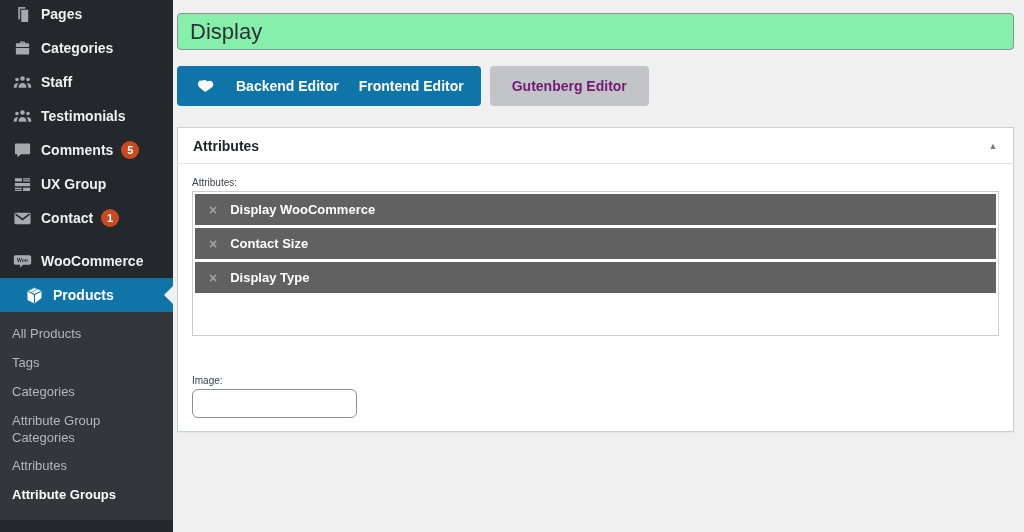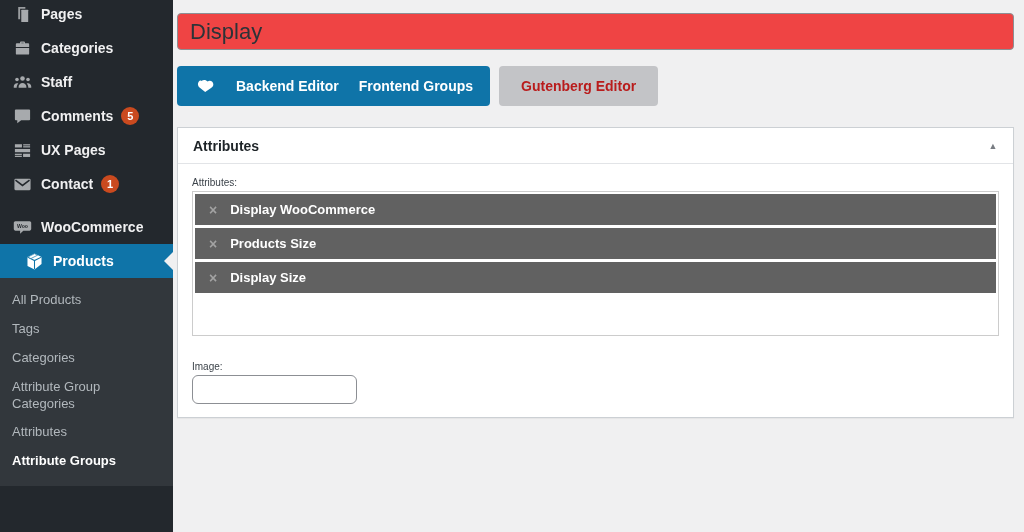--- a/index.html
+++ b/index.html
@@ -50,38 +50,38 @@
   }
   .smi.current { color:#fff; font-weight:700; }
 
   
   .content {
     position:absolute; left:155px; top:0; width:869px; height:532px;
     padding:13px 10px 0 22px;
   }
   .title-input {
     display:block; width:100%; height:37px;
-    border:1px solid #8c8f94; border-radius:4px; background:#ef4444;
+    border:1px solid #8c8f94; border-radius:4px; background:#86efac;
     font-family:inherit; font-size:22px; color:#2c3338;
     padding:2px 12px; outline:none;
   }
   .editor-buttons { margin-top:16px; display:flex; align-items:flex-start; gap:9px; }
   .vc-group {
     display:inline-flex; align-items:center; height:40px;
     background:#0f74a8; border-radius:4px; padding:0 17px; gap:20px;
   }
   .vc-logo { display:flex; align-items:center; }
   .vc-logo svg { width:22px; height:17px; display:block; }
   .vc-btn {
     background:none; border:none; padding:0; cursor:pointer;
     color:#fff; font-size:14px; font-weight:700; font-family:inherit;
   }
   .gutenberg-btn {
     height:40px; border:none; border-radius:4px; cursor:pointer;
-    background:#c3c4c7; color:#b91c1c;
+    background:#c3c4c7; color:#701a75;
     font-size:14px; font-weight:700; font-family:inherit; padding:0 22px;
   }
 
   
   .postbox {
     margin-top:21px; background:#fff;
     border:1px solid #ccd0d4; box-shadow:0 1px 1px rgba(0,0,0,.04);
   }
   .postbox-header {
     display:flex; align-items:center; justify-content:space-between;
@@ -100,21 +100,21 @@
   }
   .tag {
     height:31px; margin-bottom:3px; background:#616161;
     display:flex; align-items:center;
     color:#fff; font-size:13px; font-weight:700; cursor:default;
   }
   .tag-x {
     color:#a3a3a3; font-size:14px; font-weight:700;
     padding-left:14px; margin-right:13px; cursor:pointer; line-height:1;
   }
-  .image-row { margin-top:25px; }
+  .image-row { margin-top:39px; }
   .image-input {
     width:165px; height:29px; border:1px solid #8c8f94; border-radius:6px;
     background:#fff; font-family:inherit; font-size:13px; padding:0 9px; outline:none;
   }
 </style>
 </head>
 <body>
 
 <aside class="sidebar">
   <nav class="menu">
@@ -141,20 +141,33 @@
           <svg viewBox="0 0 20 20">
             <circle cx="10" cy="5.7" r="2.4" fill="currentColor"></circle>
             <path d="M5.9 14.7c0-2.3 1.8-4.1 4.1-4.1s4.1 1.8 4.1 4.1v.8H5.9v-.8z" fill="currentColor"></path>
             <circle cx="4.2" cy="6.9" r="1.9" fill="currentColor"></circle>
             <circle cx="15.8" cy="6.9" r="1.9" fill="currentColor"></circle>
             <path d="M.8 14.1c0-1.9 1.5-3.4 3.4-3.4.5 0 1 .1 1.4.3-1 1-1.7 2.4-1.7 3.9v.6H.8v-1.4z" fill="currentColor"></path>
             <path d="M15.8 10.7c1.9 0 3.4 1.5 3.4 3.4v1.4h-3.1v-.6c0-1.5-.7-2.9-1.7-3.9.4-.2.9-.3 1.4-.3z" fill="currentColor"></path>
           </svg>
         </span>
         <span class="mi-label">Staff</span>
+      </div>
+      <div class="mi">
+        <span class="mi-icon">
+          <svg viewBox="0 0 20 20">
+            <circle cx="10" cy="5.7" r="2.4" fill="currentColor"></circle>
+            <path d="M5.9 14.7c0-2.3 1.8-4.1 4.1-4.1s4.1 1.8 4.1 4.1v.8H5.9v-.8z" fill="currentColor"></path>
+            <circle cx="4.2" cy="6.9" r="1.9" fill="currentColor"></circle>
+            <circle cx="15.8" cy="6.9" r="1.9" fill="currentColor"></circle>
+            <path d="M.8 14.1c0-1.9 1.5-3.4 3.4-3.4.5 0 1 .1 1.4.3-1 1-1.7 2.4-1.7 3.9v.6H.8v-1.4z" fill="currentColor"></path>
+            <path d="M15.8 10.7c1.9 0 3.4 1.5 3.4 3.4v1.4h-3.1v-.6c0-1.5-.7-2.9-1.7-3.9.4-.2.9-.3 1.4-.3z" fill="currentColor"></path>
+          </svg>
+        </span>
+        <span class="mi-label">Testimonials</span>
       </div>
       <div class="mi">
         <span class="mi-icon">
           <svg viewBox="0 0 20 20">
             <path d="M3 2.5h14c.6 0 1 .4 1 1v9.4c0 .6-.4 1-1 1H8.6l-4.1 3.2v-3.2H3c-.6 0-1-.4-1-1V3.5c0-.6.4-1 1-1z" fill="currentColor"></path>
           </svg>
         </span>
         <span class="mi-label">Comments</span>
         <span class="badge">5</span>
       </div>
@@ -163,21 +176,21 @@
           <svg viewBox="0 0 20 20">
             <rect x="2" y="3.4" width="7.4" height="3.4" fill="currentColor"></rect>
             <rect x="10.7" y="3.4" width="7.3" height="1.3" fill="currentColor"></rect>
             <rect x="10.7" y="5.5" width="7.3" height="1.3" fill="currentColor"></rect>
             <rect x="2" y="8.4" width="16" height="3.4" fill="currentColor"></rect>
             <rect x="2" y="13.4" width="7.3" height="1.3" fill="currentColor"></rect>
             <rect x="2" y="15.5" width="7.3" height="1.3" fill="currentColor"></rect>
             <rect x="10.6" y="13.4" width="7.4" height="3.4" fill="currentColor"></rect>
           </svg>
         </span>
-        <span class="mi-label">UX Pages</span>
+        <span class="mi-label">UX Group</span>
       </div>
       <div class="mi">
         <span class="mi-icon">
           <svg viewBox="0 0 20 20">
             <rect x="1.5" y="4" width="17" height="12" rx="1.2" fill="currentColor"></rect>
             <path d="M2.6 5.4L10 11l7.4-5.6" stroke="#23282d" stroke-width="1.6" fill="none"></path>
           </svg>
         </span>
         <span class="mi-label">Contact</span>
         <span class="badge">1</span>
@@ -217,46 +230,46 @@
   <input class="title-input" type="text" value="Display" style="">
 
   <div class="editor-buttons">
     <div class="vc-group">
       <span class="vc-logo">
         <svg viewBox="0 0 24 18">
           <path d="M8.1 2.9c2.1-1.7 5.1-1.4 6.8.6.6-.4 1.4-.7 2.2-.7 2.2 0 4 1.8 4 4 0 1.7-1 3.1-2.5 3.7l-6.4 4.6-6.2-5C4 8.5 3.7 5.6 5.3 3.6c.7-.9 1.7-1.5 2.8-.7z" fill="#ffffff"></path>
         </svg>
       </span>
       <button class="vc-btn">Backend Editor</button>
-      <button class="vc-btn">Frontend Groups</button>
+      <button class="vc-btn">Frontend Editor</button>
     </div>
     <button class="gutenberg-btn">Gutenberg Editor</button>
   </div>
 
   <section class="postbox">
     <header class="postbox-header">
       <h2 class="postbox-title">Attributes</h2>
       <button class="toggle-btn">
         <span>▲</span>
       </button>
     </header>
     <div class="inside">
       <label class="field-label">Attributes:</label>
       <div class="multiselect">
           <div class="tag">
             <span class="tag-x">×</span>
             <span class="tag-label">Display WooCommerce</span>
           </div>
           <div class="tag">
             <span class="tag-x">×</span>
-            <span class="tag-label">Products Size</span>
+            <span class="tag-label">Contact Size</span>
           </div>
           <div class="tag">
             <span class="tag-x">×</span>
-            <span class="tag-label">Display Size</span>
+            <span class="tag-label">Display Type</span>
           </div>
         </div>
 
       <div class="image-row">
         <label class="field-label">Image:</label>
         <input class="image-input" type="text" value="" style="">
       </div>
     </div>
   </section>
 

